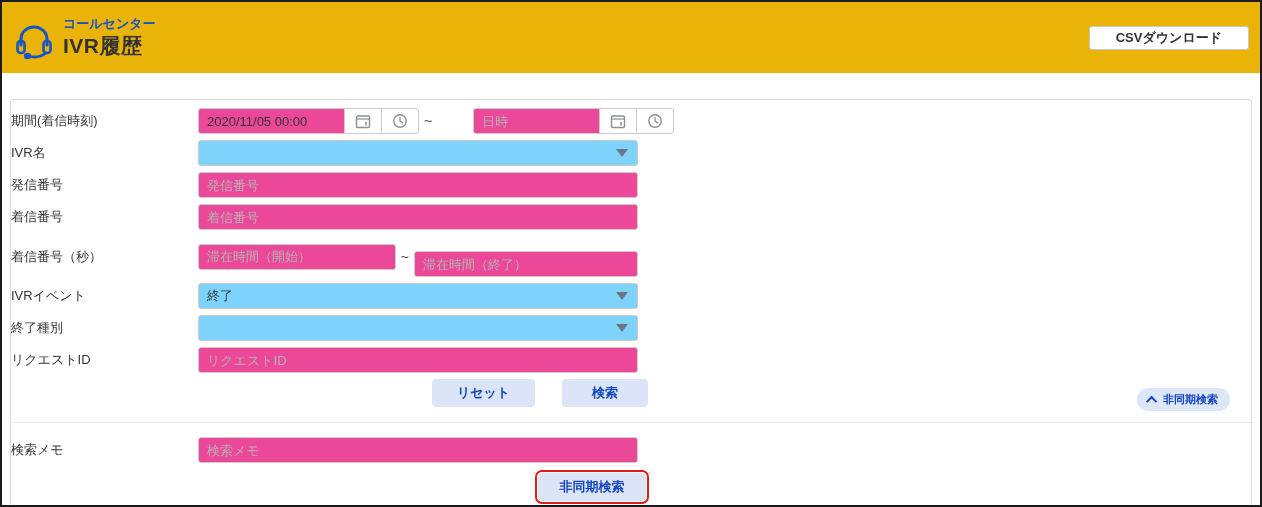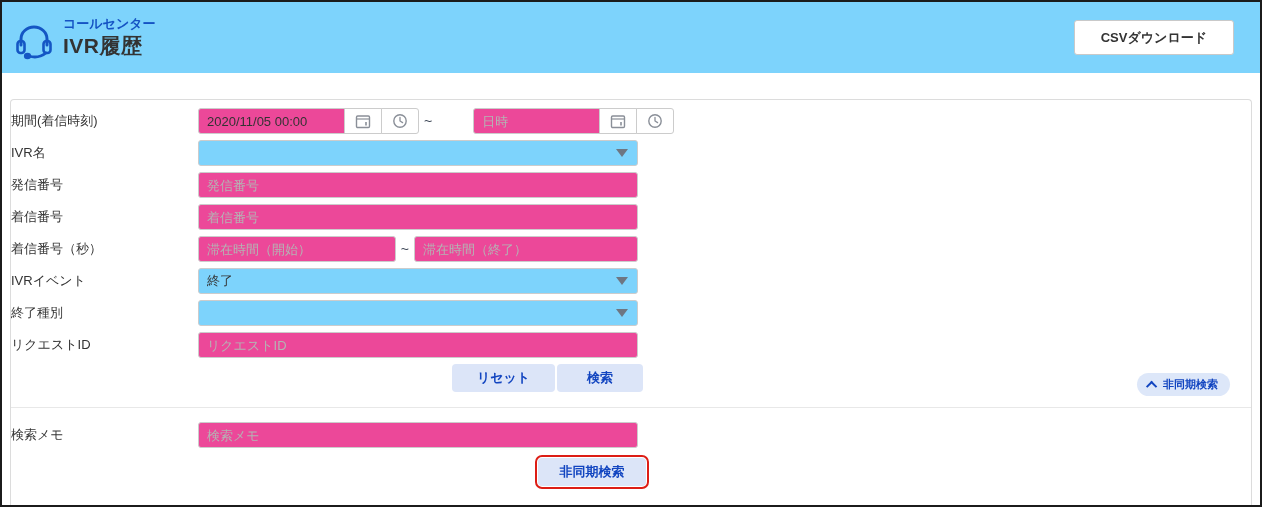--- a/index.html
+++ b/index.html
@@ -6,33 +6,33 @@
   html,body { margin:0; padding:0; background:#fff; }
   body { font-family:"Liberation Sans", sans-serif; }
 
   .page {
     width:1262px; height:507px; position:relative; overflow:hidden;
     border:2px solid #1b1b1b; background:#fff;
   }
 
   
   .hdr {
-    height:71px; background:#7dd3fc;
+    height:71px; background:#eab308;
     display:flex; align-items:center; justify-content:space-between;
     padding:0 10px;
   }
   .hdr-left { display:flex; align-items:center; gap:9px; padding-left:2px; }
   .hdr-icon { width:40px; height:42px; margin-top:4px; }
   .hdr-titles { display:flex; flex-direction:column; }
   .app-label { color:#1553c4; font-size:13px; font-weight:bold; line-height:16px; }
   .page-title { color:#333; font-size:21px; font-weight:bold; line-height:27px; letter-spacing:0.5px; margin:0; }
   .csv-btn {
     background:#fff; border:1px solid #c9c9c9; border-radius:3px;
-    height:35px; padding:0 26px; font-size:13px; font-weight:bold; color:#333;
-    font-family:inherit; cursor:pointer; margin-right:16px;
+    height:24px; padding:0 26px; font-size:13px; font-weight:bold; color:#333;
+    font-family:inherit; cursor:pointer; margin-right:1px;
   }
 
   
   .panel {
     position:absolute; left:8px; right:8px; top:97px; bottom:0;
     background:#fff; border:1px solid #dcdcdc; border-bottom:none;
     border-radius:4px 4px 0 0; padding-top:8px;
   }
 
   .row { display:flex; align-items:center; margin-bottom:6px; }
@@ -67,25 +67,25 @@
     border-radius:3px; background:#7dd3fc; display:flex; align-items:center;
     padding:0 24px 0 8px; font-size:13px; color:#333; cursor:pointer;
   }
   .select-arrow {
     position:absolute; right:9px; top:50%; transform:translateY(-50%);
     width:0; height:0; border-left:6px solid transparent;
     border-right:6px solid transparent; border-top:8px solid #6e7682;
   }
 
   .duration-input { width:210px; }
-  .duration-input-2 { width:238px; }
+  .duration-input-2 { width:238px;margin-top:15px; }
 
   
   .actions-row { position:relative; height:28px; margin-top:6px; }
-  .actions-buttons { position:absolute; left:421px; display:flex; gap:2px;margin-left:20px; }
+  .actions-buttons { position:absolute; left:421px; display:flex; gap:27px; }
   .btn-soft {
     background:#dce5f8; color:#1245c0; border:none; border-radius:4px;
     height:28px; font-size:13px; font-weight:bold; font-family:inherit; cursor:pointer;
   }
   .btn-reset { width:103px; }
   .btn-search { width:86px; }
 
   .async-pill {
     position:absolute; right:21px; top:9px; height:23px;
     background:#dde7f9; border-radius:12px; padding:0 12px;

